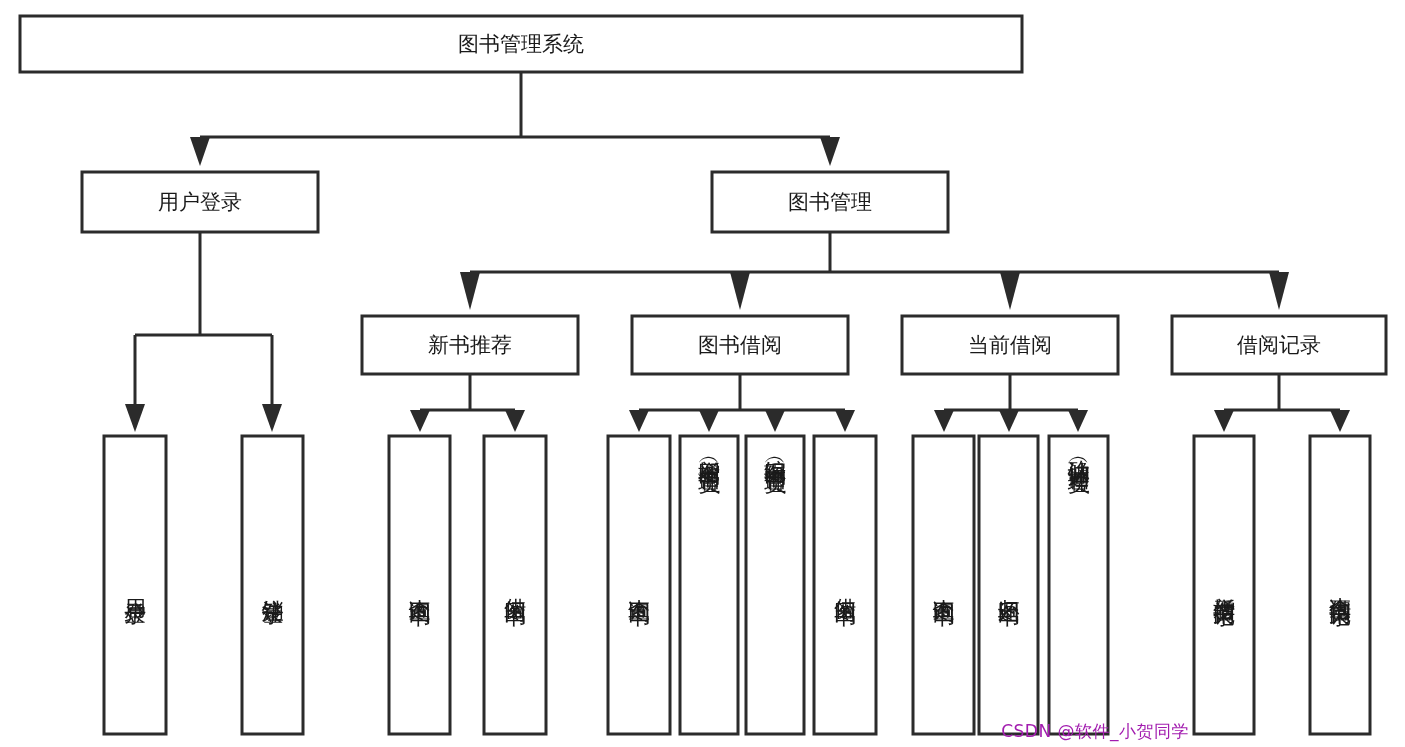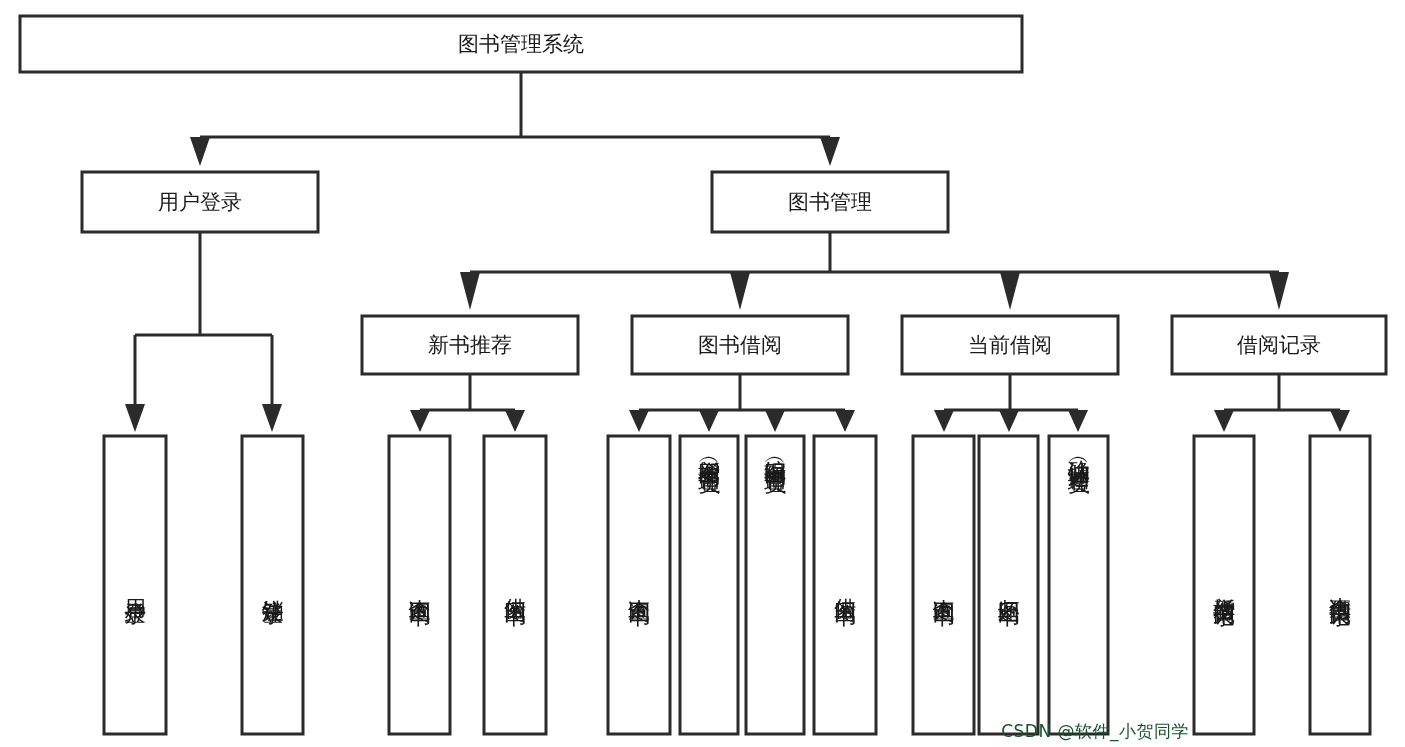--- a/index.html
+++ b/index.html
@@ -65,21 +65,21 @@
     color: #1a1a1a;
     white-space: nowrap;
     text-align: left;
   }
   .watermark {
     position: absolute;
     right: 8px;
     bottom: 4px;
     font-family: "DejaVu Sans", "Liberation Sans", sans-serif;
     font-size: 17px;
-    color: #14532d;
+    color: #a21caf;
     white-space: nowrap;
     letter-spacing: 0.5px;
   }
 </style>
 </head>
 <body>
 
 <div id="diagram-root">
 
   <svg class="flowchart" viewBox="0 0 1405 747">

